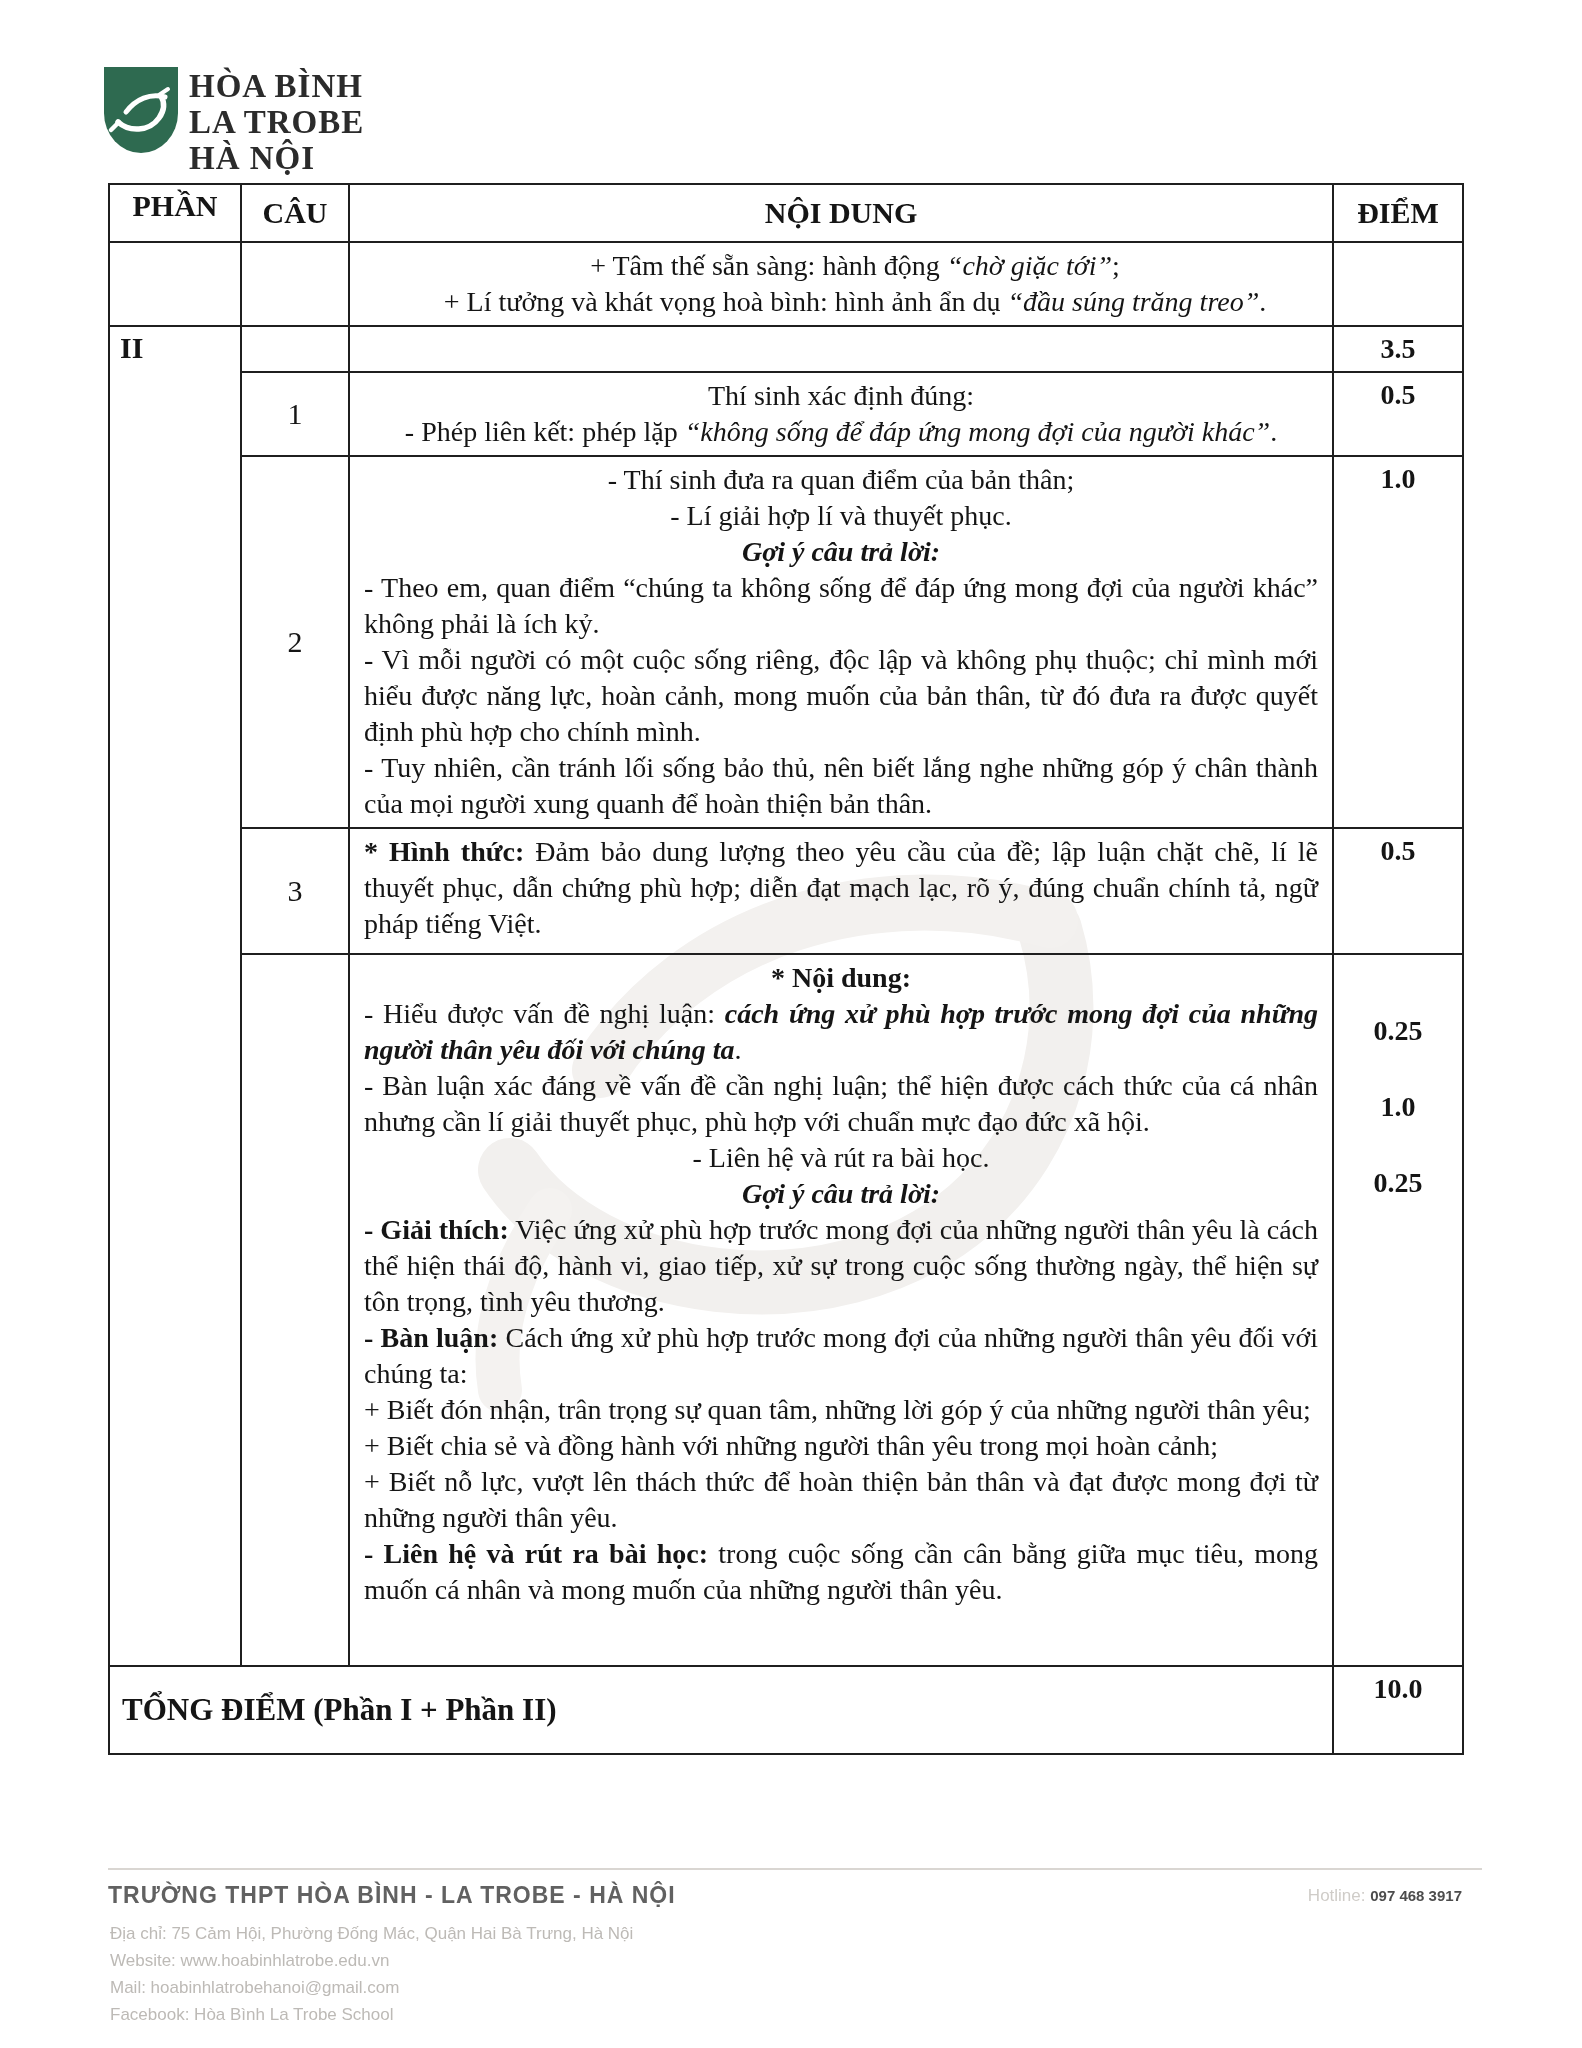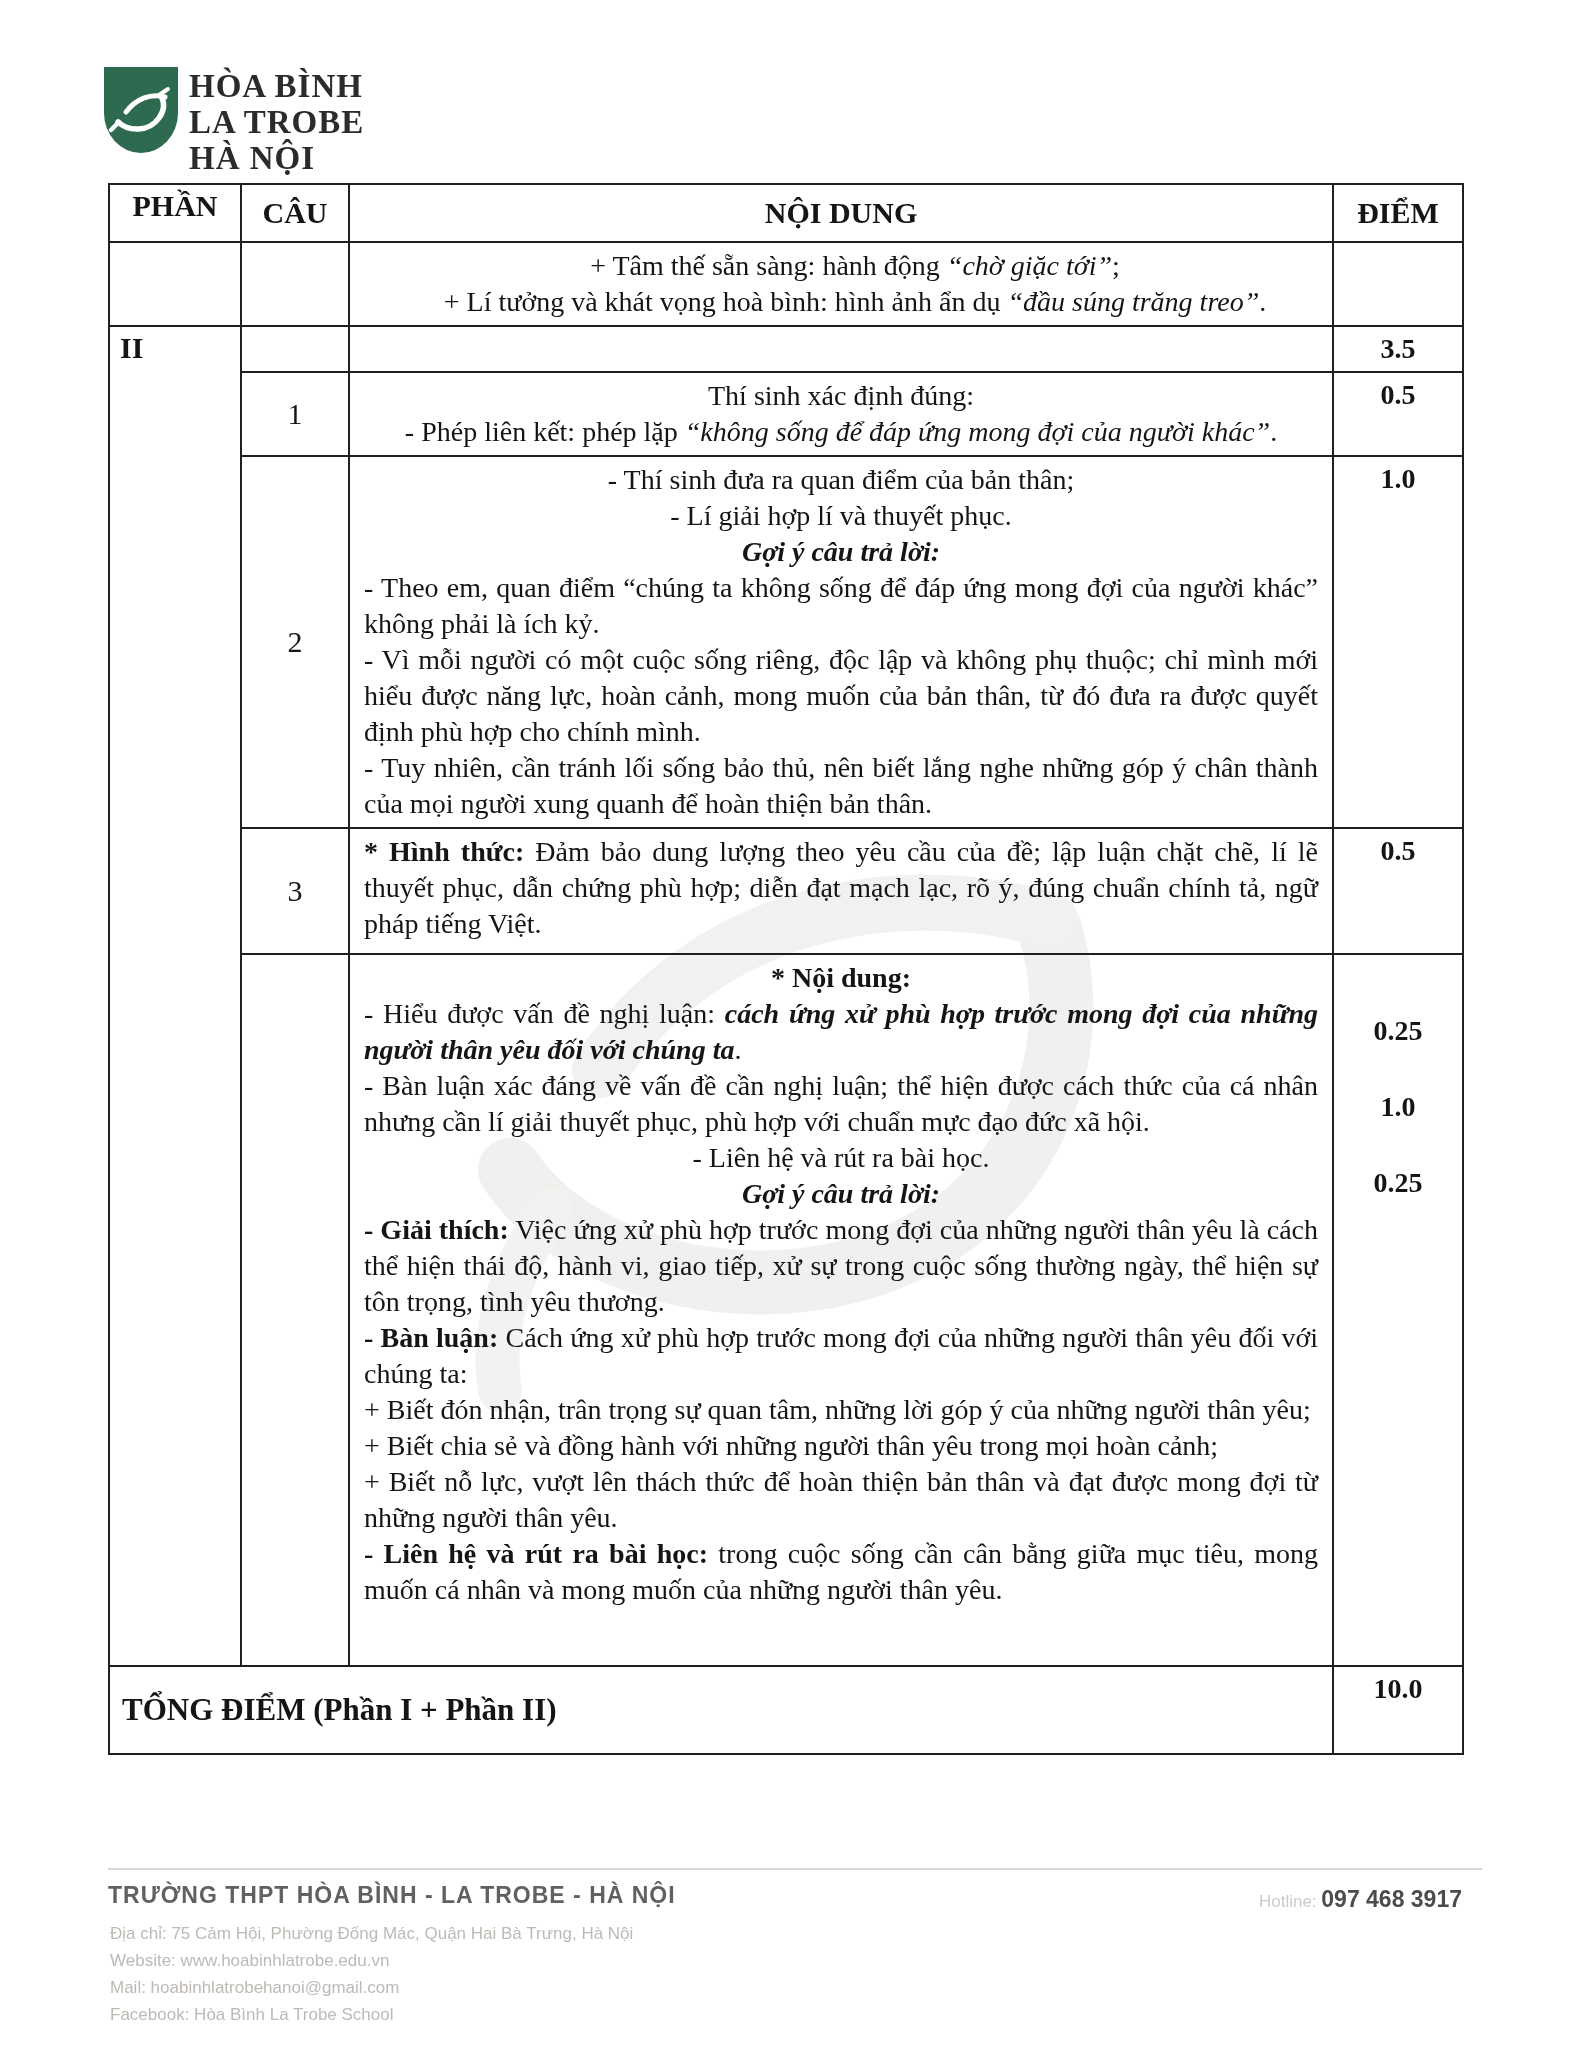--- a/index.html
+++ b/index.html
@@ -61,21 +61,21 @@
     position:absolute; left:108px; top:1882px; z-index:1;
     font-family:"Liberation Sans", sans-serif; font-weight:bold;
     font-size:23px; color:#616161; letter-spacing:1px;
   }
   .footer-lines{ position:absolute; left:110px; top:1920px; z-index:1; }
   .footer-lines div{
     font-family:"Liberation Sans", sans-serif; font-size:17px; line-height:27px; color:#bdbab6;
   }
   .hotline{ position:absolute; left:1132px; top:1886px; width:330px; text-align:right; z-index:1; }
   .hotline .hl-label{ font-family:"Liberation Sans", sans-serif; font-size:17px; color:#cfccc8; }
-  .hotline .hl-number{ font-family:"Liberation Sans", sans-serif; font-size:23px; font-weight:bold; color:#4c4c4c; }
+  .hotline .hl-number{ font-family:"Liberation Sans", sans-serif; font-size:15px; font-weight:bold; color:#4c4c4c; }
 </style>
 </head>
 <body>
 
 <div class="watermark">
   <svg width="760" height="800" viewBox="0 0 760 800" fill="none">
     <path d="M120 520 C200 640 440 680 580 560 C660 490 690 380 660 280" stroke="#f2f0ee" stroke-width="64" stroke-linecap="round"></path>
     <path d="M210 420 C300 280 480 220 660 270" stroke="#f3f1ef" stroke-width="56" stroke-linecap="round"></path>
     <path d="M160 560 C120 620 100 680 110 740" stroke="#f4f2f0" stroke-width="44" stroke-linecap="round"></path>
   </svg>

